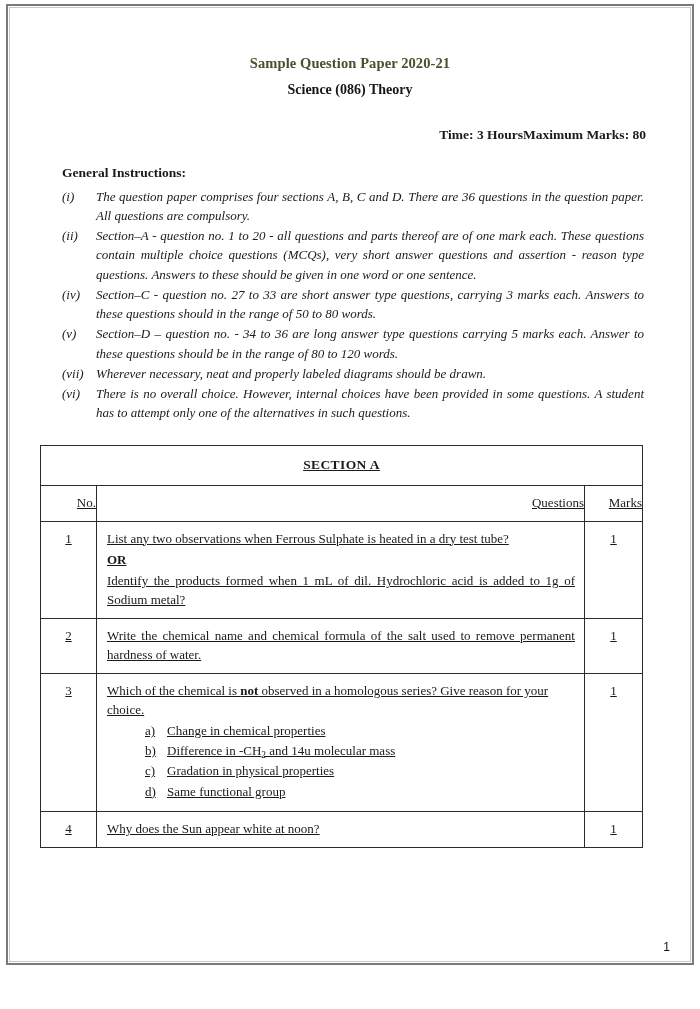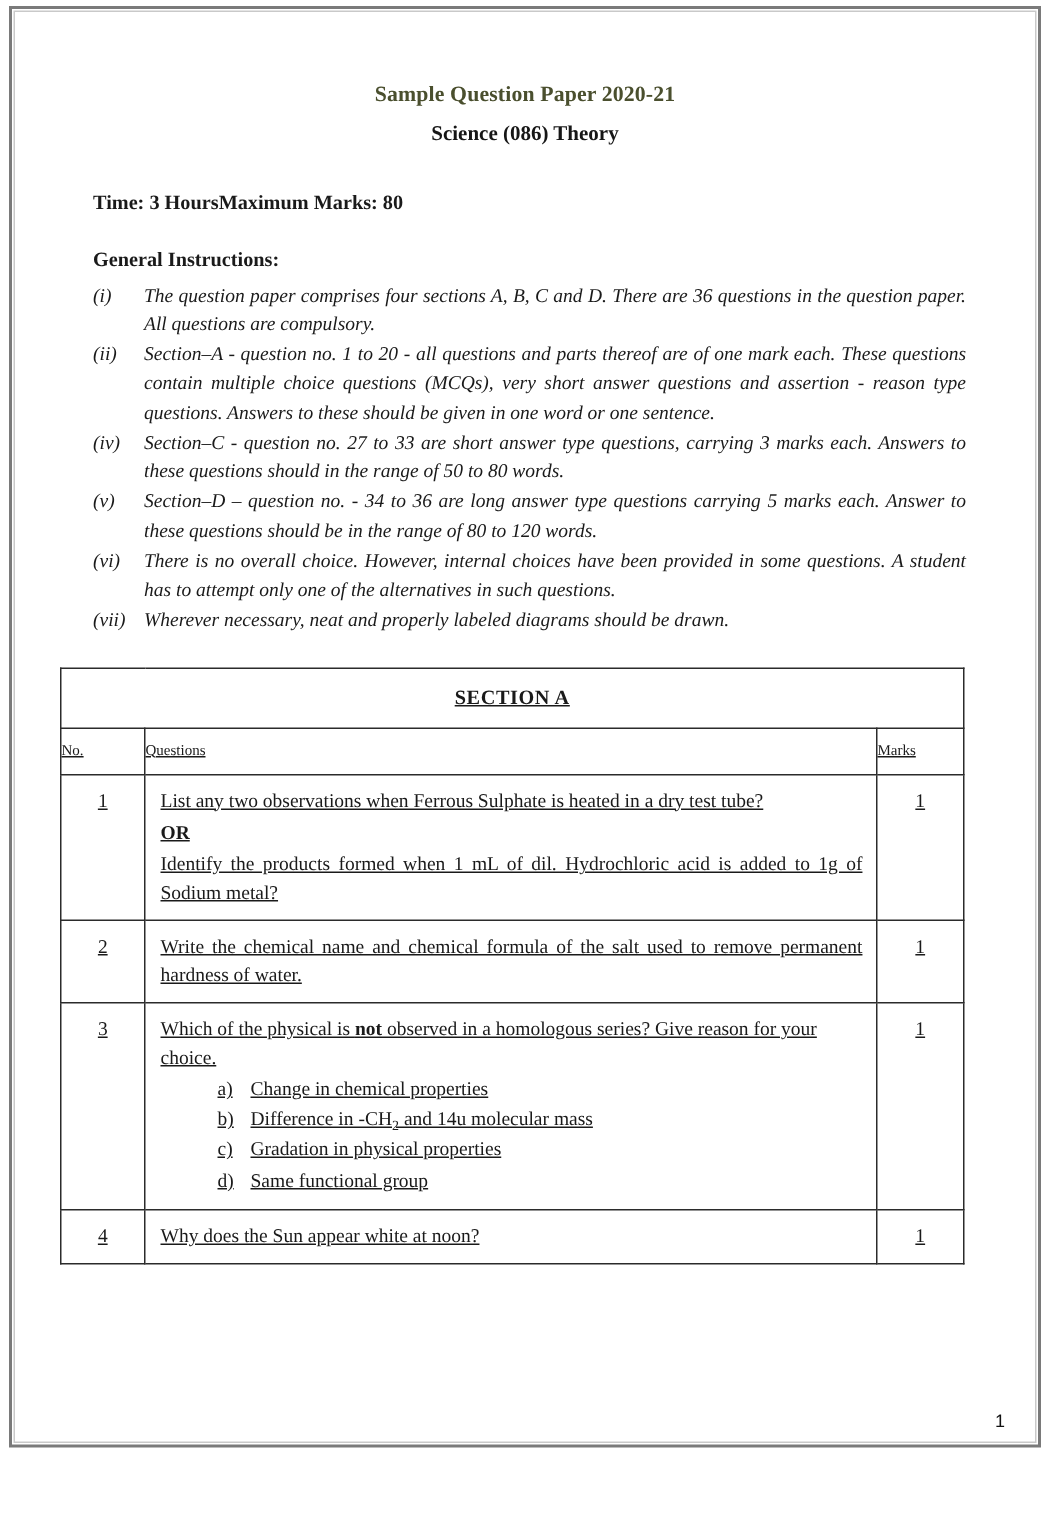--- a/index.html
+++ b/index.html
@@ -70,21 +70,21 @@
     font-weight: bold;
     font-size: 14px;
     color: #161616;
     line-height: 1.55;
     margin-top: 5px;
   }
 
   
   .meta-row {
     display: flex;
-    justify-content: flex-start;
+    justify-content: flex-end;
     align-items: baseline;
     margin: 26px 54px 0 62px;
     font-weight: bold;
     font-size: 13.5px;
   }
 
   
   .instr-heading {
     margin: 22px 0 6px 62px;
     font-weight: bold;
@@ -133,23 +133,23 @@
     text-align: center;
     font-weight: bold;
     font-size: 13.5px;
     padding: 11px 0 12px 0 !important;
     letter-spacing: 0.4px;
   }
   .col-no   { width: 56px; }
   .col-mk   { width: 58px; }
 
   .th-cell {
-    text-align: left;
+    text-align: right;
     font-weight: normal;
-    font-size: 10px;
+    font-size: 13px;
     padding: 9px 0 10px 0 !important;
   }
   .cell-no {
     text-align: center;
     font-size: 13px;
     padding: 9px 0 8px 0 !important;
   }
   .cell-mk {
     text-align: center;
     font-size: 13px;
@@ -233,27 +233,27 @@
         <div class="instr-num">(iv)</div>
         <div class="instr-text">Section–C - question no. 27 to 33 are short answer type questions, carrying 3 marks each. Answers to these questions should in the range of 50 to 80 words.</div>
       </div>
 
       <div class="instr-item">
         <div class="instr-num">(v)</div>
         <div class="instr-text">Section–D – question no. - 34 to 36 are long answer type questions carrying 5 marks each.  Answer to these questions should be in the range of 80 to 120 words.</div>
       </div>
 
       <div class="instr-item">
+        <div class="instr-num">(vii)</div>
+        <div class="instr-text">Wherever necessary, neat and properly labeled diagrams should be drawn.</div>
+      </div>
+
+      <div class="instr-item">
         <div class="instr-num">(vi)</div>
         <div class="instr-text">There is no overall choice. However, internal choices have been provided in some questions. A student has to attempt only one of the alternatives in such questions.</div>
-      </div>
-
-      <div class="instr-item">
-        <div class="instr-num">(vii)</div>
-        <div class="instr-text">Wherever necessary, neat and properly labeled diagrams should be drawn.</div>
       </div>
 
     </div>
 
     <div class="qtable-wrap">
       <table class="qtable">
         <colgroup>
           <col class="col-no">
           <col>
           <col class="col-mk">
@@ -282,21 +282,21 @@
             <td class="cell-no">2</td>
             <td class="cell-q">
               <div class="q-para">Write the chemical name and chemical formula of the salt used to remove permanent hardness of water.</div>
             </td>
             <td class="cell-mk">1</td>
           </tr>
 
           <tr>
             <td class="cell-no">3</td>
             <td class="cell-q">
-              <div class="q-para line-last"><span>Which of the physical is </span><b class="bold-inline">not</b><span> observed in a homologous series? Give reason for your choice.</span></div>
+              <div class="q-para line-last"><span>Which of the chemical is </span><b class="bold-inline">not</b><span> observed in a homologous series? Give reason for your choice.</span></div>
               <ul class="opts">
                 <li>
                   <span class="opt-key">a)</span>
                   <span class="opt-val">Change in chemical properties</span>
                 </li>
                 <li>
                   <span class="opt-key">b)</span>
                   <span class="opt-val"><span>Difference in -CH</span><sub>2</sub><span> and 14u molecular mass</span></span>
                 </li>
                 <li>

